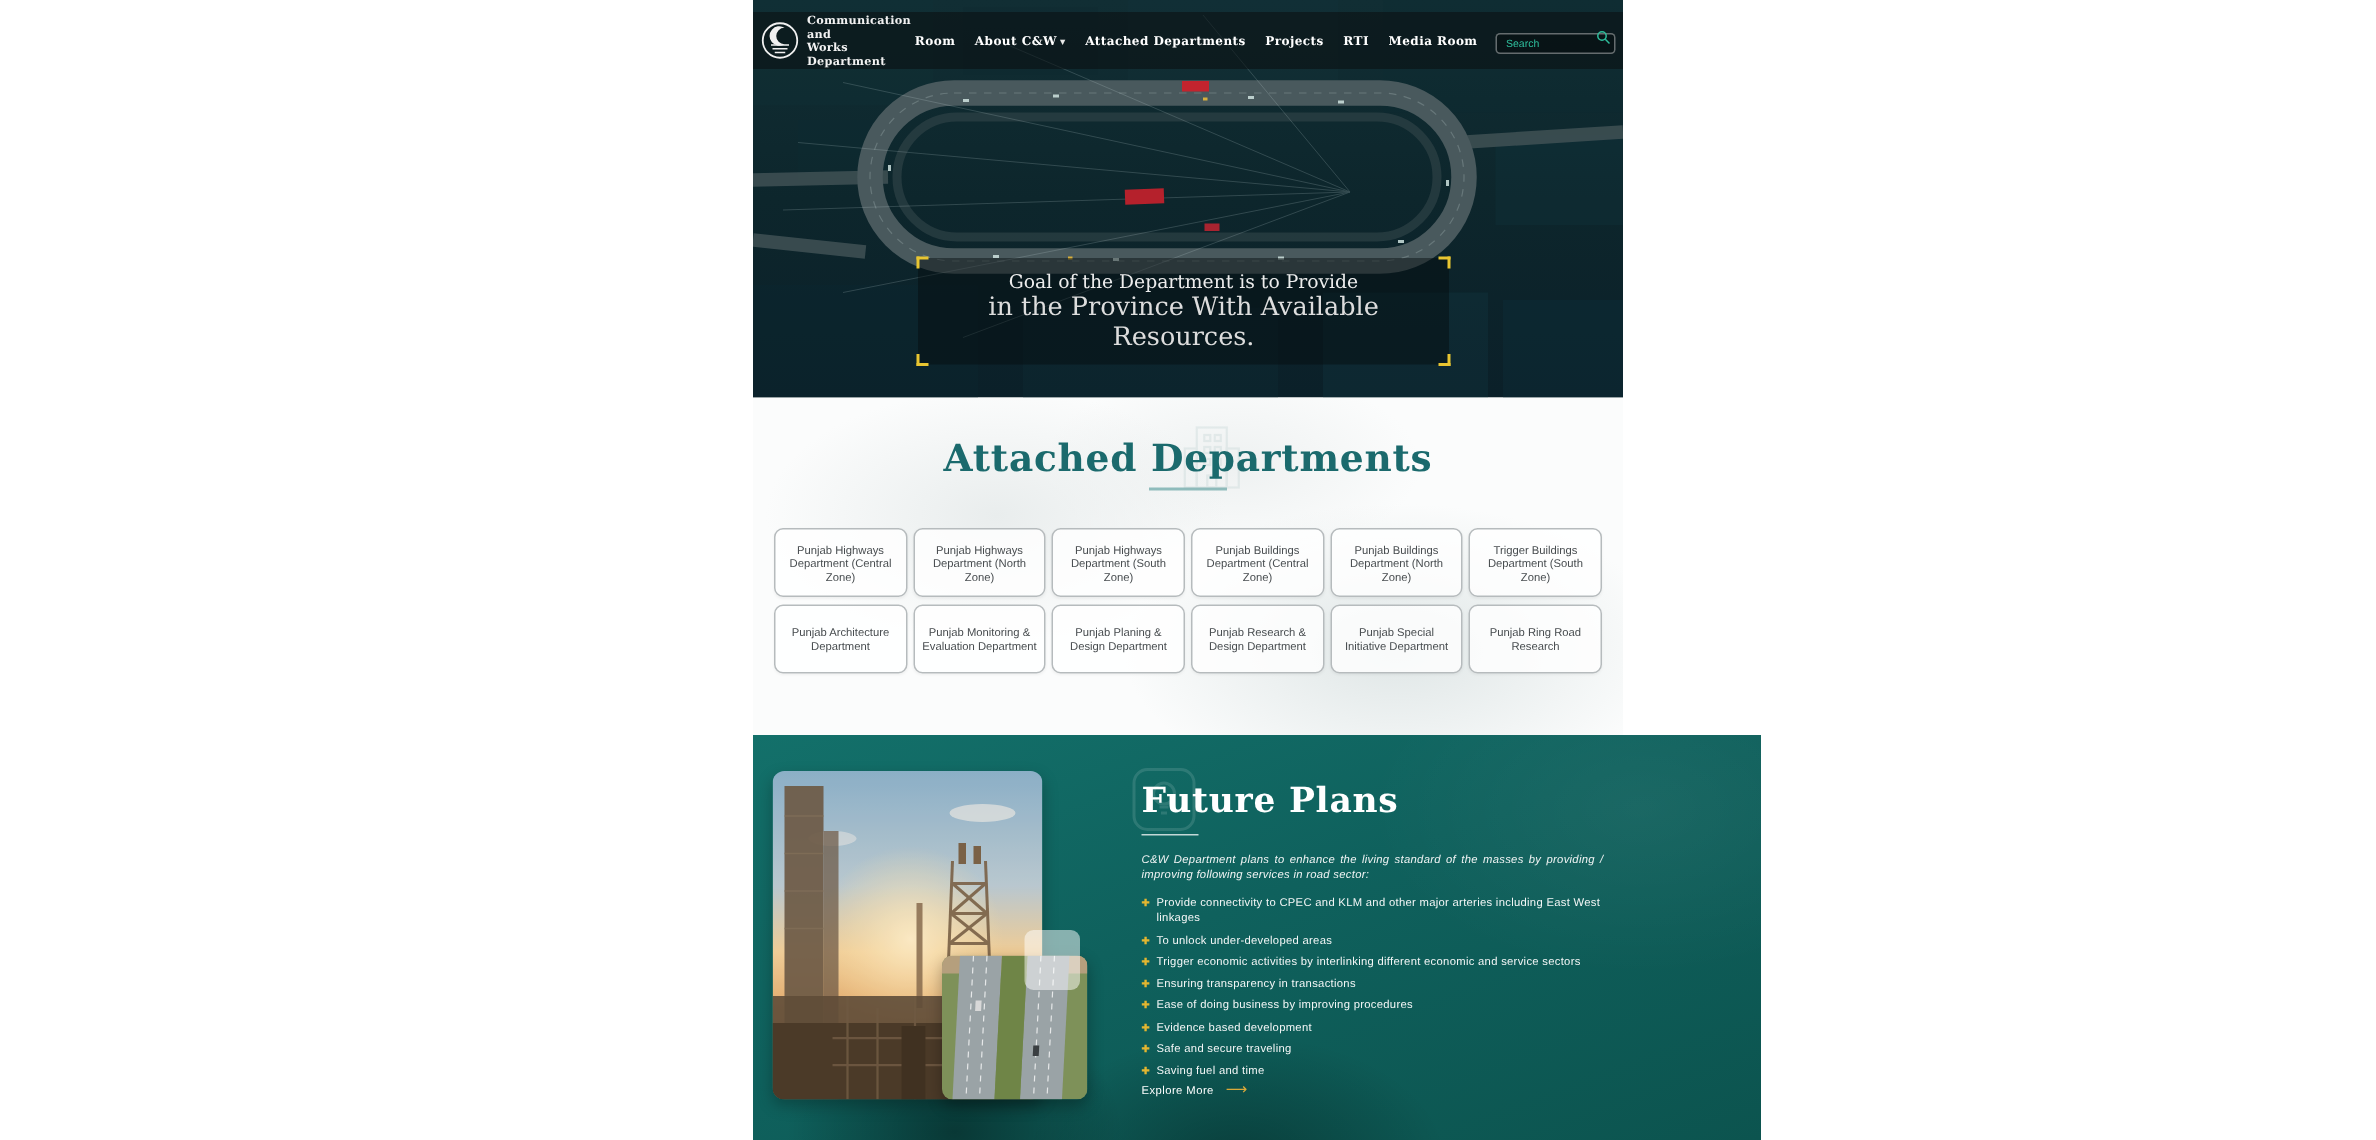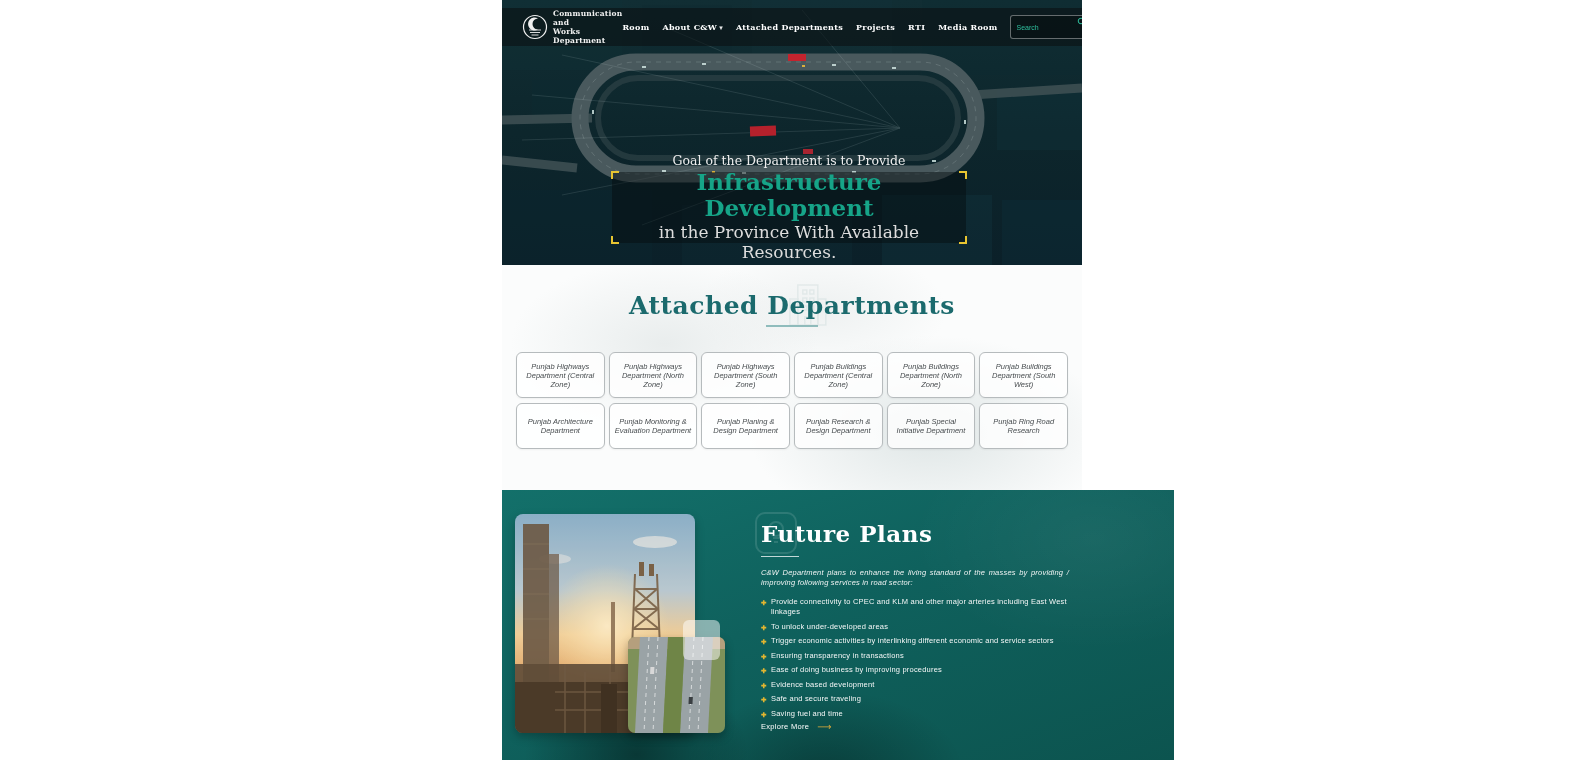--- a/index.html
+++ b/index.html
@@ -6,31 +6,31 @@
   html,body { background:#ffffff; width:1584px; height:760px; overflow:hidden;
               font-family:"Liberation Sans", sans-serif; }
   .page { width:580px; height:760px; margin:0 auto; position:relative; background:#fff; }
 
   
   .hero { position:relative; width:580px; height:265px; overflow:hidden; background:#0c2227; }
   .hero svg.bg { position:absolute; inset:0; display:block; }
 
   .navbar { position:absolute; top:8px; left:0; right:0; height:38px;
             background:rgba(10,16,17,.58); display:flex; align-items:center;
-            padding:0 20px; z-index:5; }
+            padding:0 5px; z-index:5; }
   .brand { display:flex; align-items:center; gap:5px; cursor:pointer; }
   .brand-logo { width:26px; height:26px; flex:none; }
   .brand-text { color:#f2f2f2; font-family:"DejaVu Serif", serif; font-weight:bold;
                 font-size:7.5px; line-height:9px; letter-spacing:.2px; }
   .menu { display:flex; align-items:center; gap:13px; margin-left:auto; }
   .menu-item { color:#ffffff; font-family:"DejaVu Serif", serif; font-weight:bold;
                font-size:8px; letter-spacing:.3px; cursor:pointer; white-space:nowrap; }
   .menu-item .caret { font-size:7px; color:#e8e8e8; margin-left:2px; }
   .search-wrap { position:relative; margin-left:12px; }
-  .search-input { width:80px; height:24px; background:rgba(4,10,10,.35);
+  .search-input { width:80px; height:14px; background:rgba(4,10,10,.35);
                   border:1px solid rgba(255,255,255,.38); border-radius:3px;
                   color:#2fbf9d; font-size:7px; padding:0 14px 0 6px; outline:none; }
   .search-input::placeholder { color:#2fbf9d; }
   .search-icon { position:absolute; right:3px; top:2px; width:10px; height:10px; }
 
   .caption { position:absolute; left:110px; top:172px; width:354px; height:71px;
              background:rgba(4,12,14,.45); z-index:4; display:flex; flex-direction:column;
              align-items:center; justify-content:center; text-align:center; }
   .corner { position:absolute; width:8px; height:8px; z-index:5; }
   .corner.tl { left:-1px; top:-1px; border-left:2px solid #e8c531; border-top:2px solid #e8c531; }
@@ -53,21 +53,21 @@
   .dept-watermark { position:absolute; left:50%; top:-12px; transform:translateX(-14%);
                     opacity:.16; }
   .dept-title { font-family:"DejaVu Serif", serif; font-weight:bold; font-size:25px;
                 color:#1b6a6d; letter-spacing:.5px; position:relative; }
   .dept-underline { width:52px; height:2px; background:#8fbcbc; margin:5px auto 0; }
   .dept-grid { display:grid; grid-template-columns:repeat(6,1fr); column-gap:4px; row-gap:5px;
                margin:25px 14px 0; }
   .dept-btn { height:46px; background:rgba(255,255,255,.8); border:1px solid #b6bbbd;
               border-radius:6px; display:flex; align-items:center; justify-content:center;
               text-align:center; font-size:7.5px; line-height:9px; color:#474c4f;
-              padding:2px 5px; cursor:pointer; box-shadow:0 1px 2px rgba(0,0,0,.05);font-style:italic; }
+              padding:2px 5px; cursor:pointer; box-shadow:0 1px 2px rgba(0,0,0,.05); }
 
   
   .future { position:relative; width:672px; height:270px; overflow:hidden;
     background:
       radial-gradient(ellipse 160px 120px at 20% 98%, rgba(0,0,0,.40) 0%, rgba(0,0,0,0) 70%),
       radial-gradient(ellipse 200px 120px at 48% 105%, rgba(0,0,0,.30) 0%, rgba(0,0,0,0) 70%),
       radial-gradient(ellipse 260px 160px at 88% 18%, rgba(255,255,255,.05) 0%, rgba(255,255,255,0) 70%),
       linear-gradient(160deg, #13706a 0%, #0f615d 45%, #0c544f 100%); }
   .photo-big { position:absolute; left:13px; top:24px; width:180px; height:219px;
                border-radius:8px; overflow:hidden; box-shadow:0 4px 10px rgba(0,0,0,.25); }
@@ -198,21 +198,20 @@
         </svg>
       </div>
     </div>
 
     <div class="caption">
       <span class="corner tl"></span>
       <span class="corner tr"></span>
       <span class="corner bl"></span>
       <span class="corner br"></span>
       <div class="cap1">Goal of the Department is to Provide</div>
-      <div class="cap2">Infrastructure Development</div>
       <div class="cap3">in the Province With Available Resources.</div>
     </div>
   </div>
 
   <div class="departments">
     <div class="dept-head">
       <svg class="dept-watermark" width="44" height="50" viewBox="0 0 44 50">
         <g fill="none" stroke="#8fb0b0" stroke-width="1.5">
           <rect x="12" y="6" width="20" height="40"></rect>
           <rect x="4" y="20" width="8" height="26"></rect>
@@ -228,21 +227,21 @@
       </svg>
       <div class="dept-title">Attached Departments</div>
       <div class="dept-underline"></div>
     </div>
     <div class="dept-grid">
       <div class="dept-btn">Punjab Highways Department (Central Zone)</div>
       <div class="dept-btn">Punjab Highways Department (North Zone)</div>
       <div class="dept-btn">Punjab Highways Department (South Zone)</div>
       <div class="dept-btn">Punjab Buildings Department (Central Zone)</div>
       <div class="dept-btn">Punjab Buildings Department (North Zone)</div>
-      <div class="dept-btn">Punjab Buildings Department (South West)</div>
+      <div class="dept-btn">Trigger Buildings Department (South Zone)</div>
       <div class="dept-btn">Punjab Architecture Department</div>
       <div class="dept-btn">Punjab Monitoring &amp; Evaluation Department</div>
       <div class="dept-btn">Punjab Planing &amp; Design Department</div>
       <div class="dept-btn">Punjab Research &amp; Design Department</div>
       <div class="dept-btn">Punjab Special Initiative Department</div>
       <div class="dept-btn">Punjab Ring Road Research</div>
     </div>
   </div>
 
   <div class="future">

